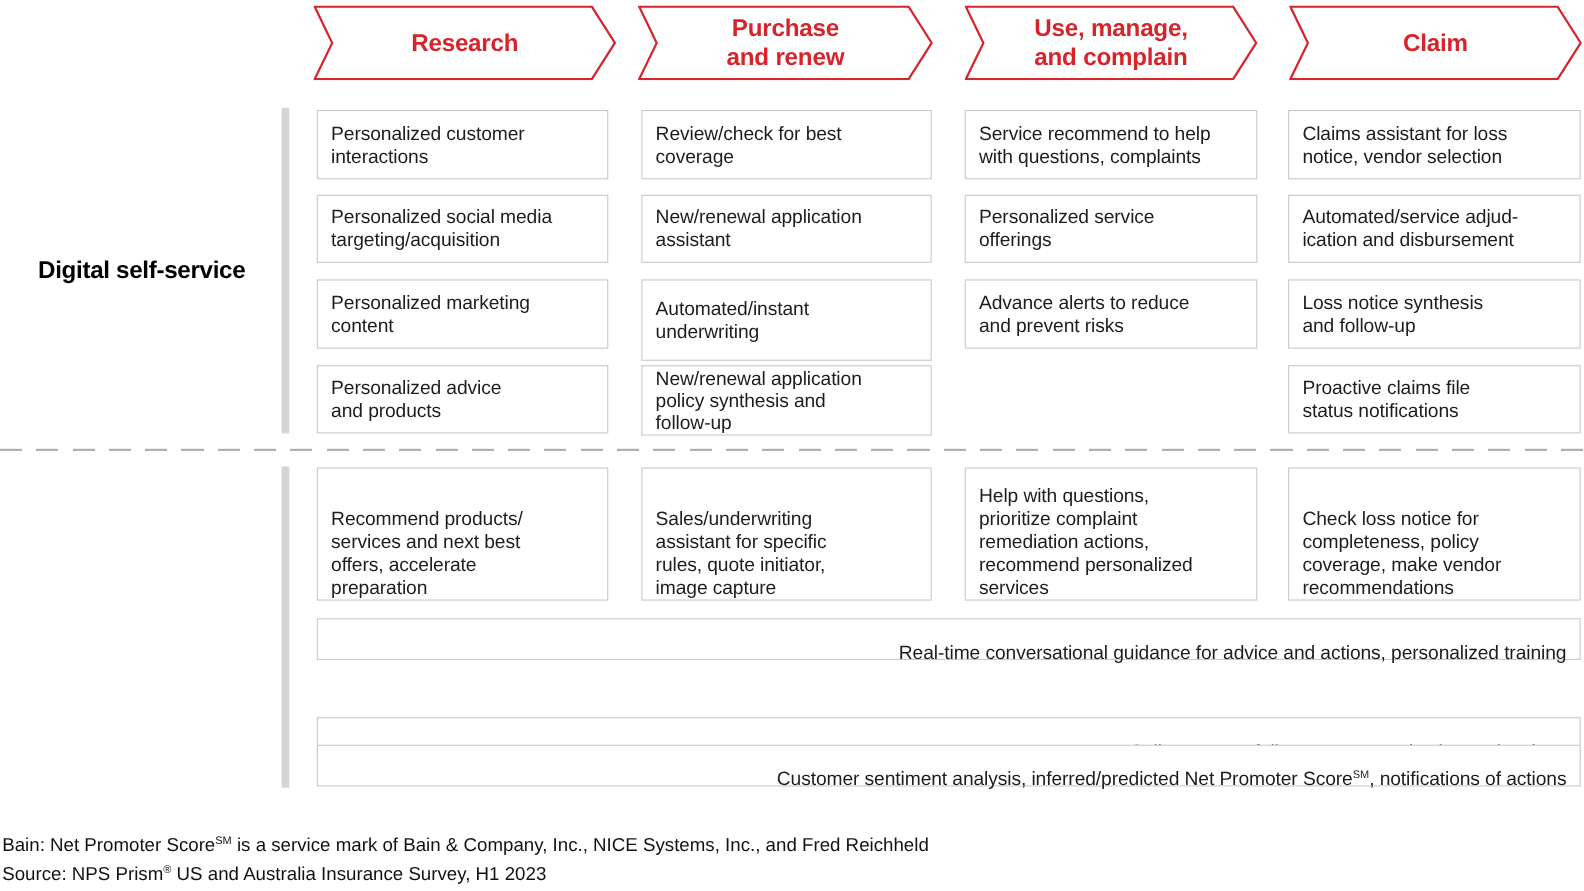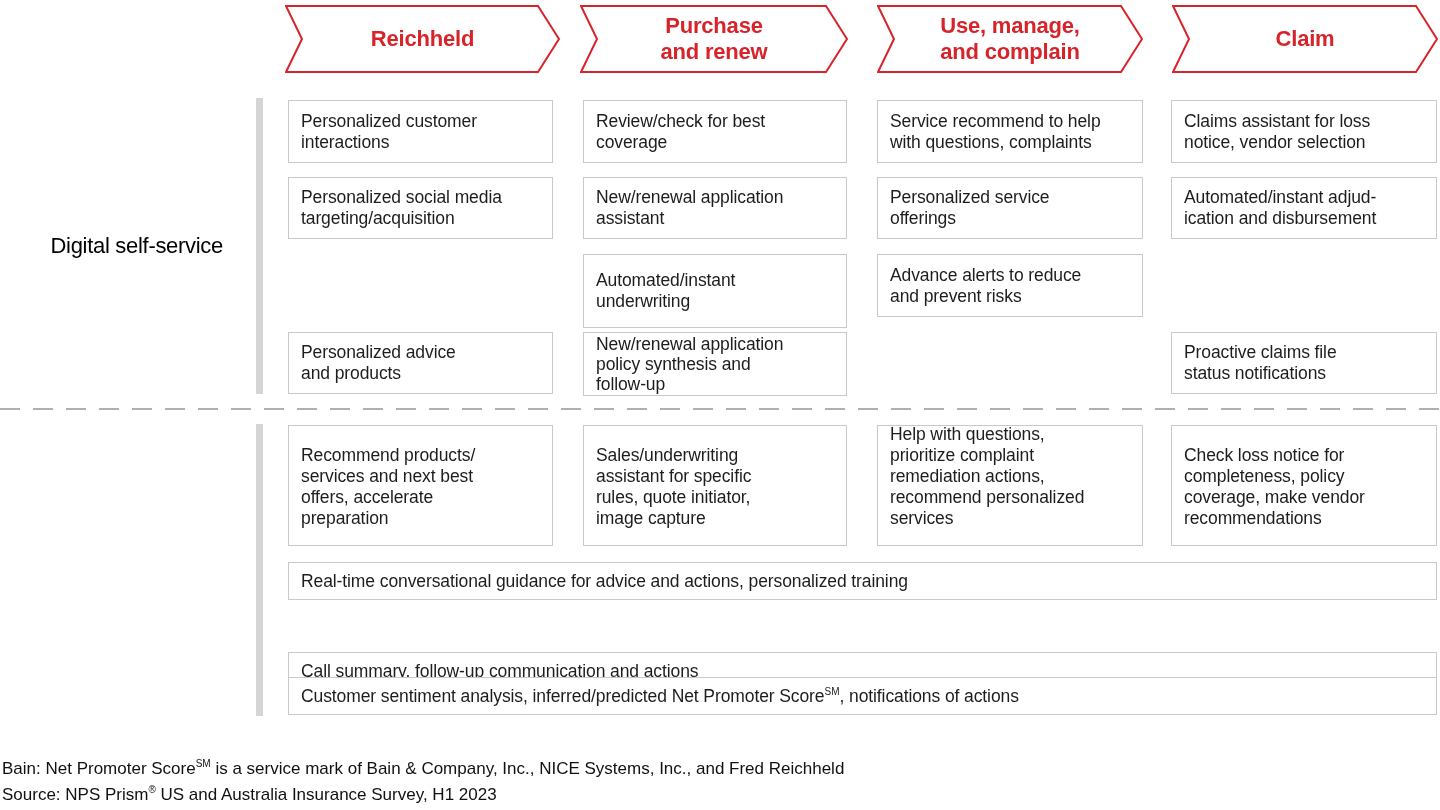--- a/index.html
+++ b/index.html
@@ -20,54 +20,54 @@
   .chevron svg{position:absolute;left:0;top:0;width:100%;height:100%;}
   .chevron svg polygon{fill:#fff;stroke:var(--accent-red);stroke-width:2;stroke-linejoin:miter;}
   .chevron-label{
     position:absolute;inset:0;display:flex;align-items:center;justify-content:center;
     color:var(--accent-red);font-weight:bold;font-size:22px;line-height:26px;
     white-space:pre-line;text-align:center;letter-spacing:-0.2px;
   }
   
   .section-label{
     position:absolute;left:0;width:223px;text-align:right;
-    font-weight:normal;font-size:22px;line-height:28px;letter-spacing:-0.3px;color:#000;
+    font-weight:bold;font-size:22px;line-height:28px;letter-spacing:-0.3px;color:#000;
   }
   
   .vbar{position:absolute;left:256px;width:7px;background:var(--section-bar);}
   
   .divider{
     position:absolute;left:0;top:408px;width:1440px;height:2px;
     background:repeating-linear-gradient(90deg,var(--divider) 0 20px,transparent 20px 33px);
   }
   
   .box{
     position:absolute;border:1px solid var(--box-border);background:#fff;
-    display:flex;align-items:center;padding:16px 12px;
+    display:flex;align-items:center;padding:0 12px;
     font-size:17.5px;line-height:21px;letter-spacing:-0.1px;
     white-space:pre-line;color:var(--text);
   }
   .box.align-top{align-items:flex-end;padding-top:9px;}
   .box.tight{line-height:20px;}
-  .box.wide{display:block;text-align:left;line-height:36px;padding:0 12px;white-space:normal;}
+  .box.wide{display:block;text-align:right;line-height:36px;padding:12px 12px;white-space:normal;}
   .box.wide sup,{line-height:0;}
   sup.sm{font-size:10px;line-height:0;vertical-align:super;letter-spacing:0;}
   
   .footer{position:absolute;left:2px;top:756px;font-size:17px;line-height:26px;color:#111;}
 </style>
 </head>
 <body>
 
 <div class="canvas">
 
   <div class="chevron" style="left:285px;width:275px">
     <svg viewBox="0 0 275 68" preserveAspectRatio="none">
         <polygon points="1,1 253,1 274,34 253,67 1,67 17,34"></polygon>
       </svg>
-    <div class="chevron-label">Reichheld</div>
+    <div class="chevron-label">Research</div>
   </div>
   <div class="chevron" style="left:580px;width:268px">
     <svg viewBox="0 0 268 68" preserveAspectRatio="none">
         <polygon points="1,1 246,1 267,34 246,67 1,67 17,34"></polygon>
       </svg>
     <div class="chevron-label">Purchase
 and renew</div>
   </div>
   <div class="chevron" style="left:877px;width:266px">
     <svg viewBox="0 0 266 68" preserveAspectRatio="none">
@@ -85,20 +85,22 @@
 
   <div class="section-label" style="top:232px">Digital self-service</div>
   <div class="vbar" style="top:98px;height:296px"></div>
   <div class="vbar" style="top:424px;height:292px"></div>
   <div class="divider"></div>
 
   <div class="box" style="left:288px;top:100px;width:265px;height:63px"><span>Personalized customer
 interactions</span></div>
   <div class="box" style="left:288px;top:177px;width:265px;height:62px"><span>Personalized social media
 targeting/acquisition</span></div>
+  <div class="box" style="left:288px;top:254px;width:265px;height:63px"><span>Personalized marketing
+content</span></div>
   <div class="box" style="left:288px;top:332px;width:265px;height:62px"><span>Personalized advice
 and products</span></div>
 
   <div class="box" style="left:583px;top:100px;width:264px;height:63px"><span>Review/check for best
 coverage</span></div>
   <div class="box" style="left:583px;top:177px;width:264px;height:62px"><span>New/renewal application
 assistant</span></div>
   <div class="box" style="left:583px;top:254px;width:264px;height:74px"><span>Automated/instant
 underwriting</span></div>
   <div class="box tight" style="left:583px;top:332px;width:264px;height:64px"><span>New/renewal application
@@ -107,22 +109,24 @@
 
   <div class="box" style="left:877px;top:100px;width:266px;height:63px"><span>Service recommend to help
 with questions, complaints</span></div>
   <div class="box" style="left:877px;top:177px;width:266px;height:62px"><span>Personalized service
 offerings</span></div>
   <div class="box" style="left:877px;top:254px;width:266px;height:63px"><span>Advance alerts to reduce
 and prevent risks</span></div>
 
   <div class="box" style="left:1171px;top:100px;width:266px;height:63px"><span>Claims assistant for loss
 notice, vendor selection</span></div>
-  <div class="box" style="left:1171px;top:177px;width:266px;height:62px"><span>Automated/instant adjud-
+  <div class="box" style="left:1171px;top:177px;width:266px;height:62px"><span>Automated/service adjud-
 ication and disbursement</span></div>
+  <div class="box" style="left:1171px;top:254px;width:266px;height:63px"><span>Loss notice synthesis
+and follow-up</span></div>
   <div class="box" style="left:1171px;top:332px;width:266px;height:62px"><span>Proactive claims file
 status notifications</span></div>
 
   <div class="box align-top" style="left:288px;top:425px;width:265px;height:121px"><span>Recommend products/
 services and next best
 offers, accelerate
 preparation</span></div>
   <div class="box align-top" style="left:583px;top:425px;width:264px;height:121px"><span>Sales/underwriting
 assistant for specific
 rules, quote initiator,

